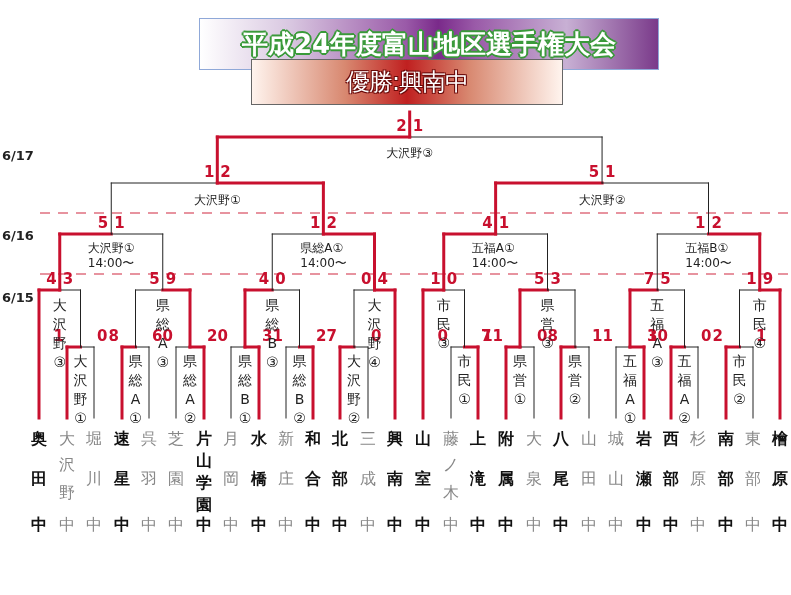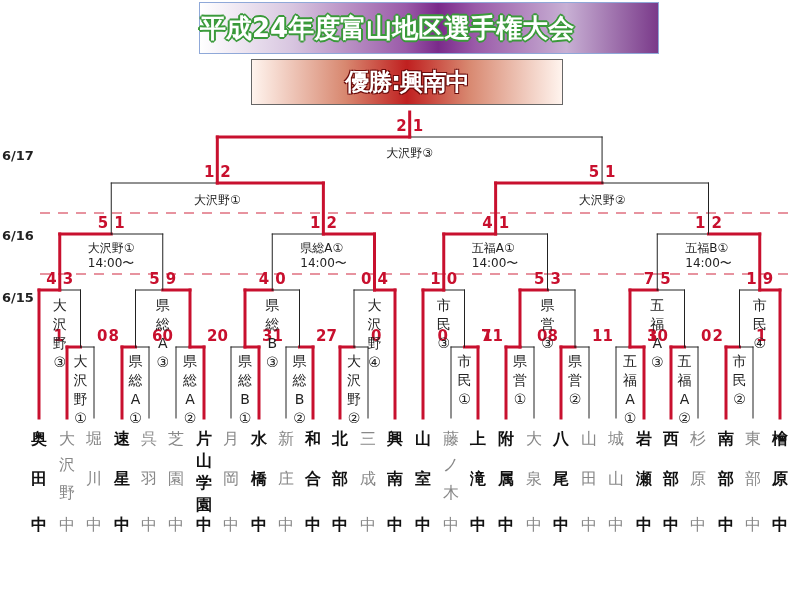--- a/index.html
+++ b/index.html
@@ -1,35 +1,35 @@
 <!DOCTYPE html>
 <html><head>
 <meta charset="utf-8">
 <style>
   html, body { margin: 0; padding: 0; background: #ffffff; }
   body { width: 791px; height: 595px; position: relative; overflow: hidden; font-family: "DejaVu Sans", sans-serif; }
   #title-banner {
-    position: absolute; left: 199px; top: 2px; width: 458px; height: 50px;
+    position: absolute; left: 199px; top: 18px; width: 458px; height: 50px;
     border: 1px solid #8fa8d8;
     background: linear-gradient(90deg, #ffffff 0%, #d8c6e0 20%, #9a5aa8 45%, #7a2a8a 52%, #9a5aa8 60%, #c8b0d4 80%, #7a3a8a 100%);
-    display: flex; align-items: center; justify-content: flex-start;
+    display: flex; align-items: center; justify-content: center;
   }
   #title-text {
     font-family: "DejaVu Sans", sans-serif; font-weight: bold; font-size: 26px; color: #ffffff;
     letter-spacing: 0px;
     text-shadow: -2px 0 #3a9a3a, 2px 0 #3a9a3a, 0 -2px #3a9a3a, 0 2px #3a9a3a, -1px -1px #3a9a3a, 1px 1px #3a9a3a, -1px 1px #3a9a3a, 1px -1px #3a9a3a;
   }
   #champion-banner {
     position: absolute; left: 251px; top: 59px; width: 310px; height: 44px;
     border: 1px solid #666;
     background: linear-gradient(90deg, #fff4ee 0%, #d88870 30%, #c02020 50%, #d88870 70%, #fff4ee 100%);
     display: flex; align-items: center; justify-content: center;
   }
   #champion-text {
-    font-family: "DejaVu Sans", sans-serif; font-weight: bold; font-size: 24px; color: #ffffff;
+    font-family: "DejaVu Sans", sans-serif; font-weight: normal; font-size: 24px; color: #ffffff;
     text-shadow: 1px 1px 0 #6a0a0a, -1px -1px 0 #6a0a0a, 1px -1px 0 #6a0a0a, -1px 1px 0 #6a0a0a;
     letter-spacing: -1px;
   }
   svg#bracket { position: absolute; left: 0; top: 0; }
   .date-label { font-family: "DejaVu Sans", sans-serif; font-weight: bold; font-size: 13px; fill: #222; }
   .score { font-family: "DejaVu Sans", sans-serif; font-weight: bold; font-size: 15px; fill: #c8102e; }
   .venue { font-family: "DejaVu Sans", sans-serif; font-size: 12px; fill: #222; }
   .vvenue { font-family: "DejaVu Sans", sans-serif; font-size: 14px; fill: #222; }
   .team-char { font-family: "DejaVu Sans", sans-serif; font-size: 16px; }
   .team-win { fill: #111; font-weight: bold; }

